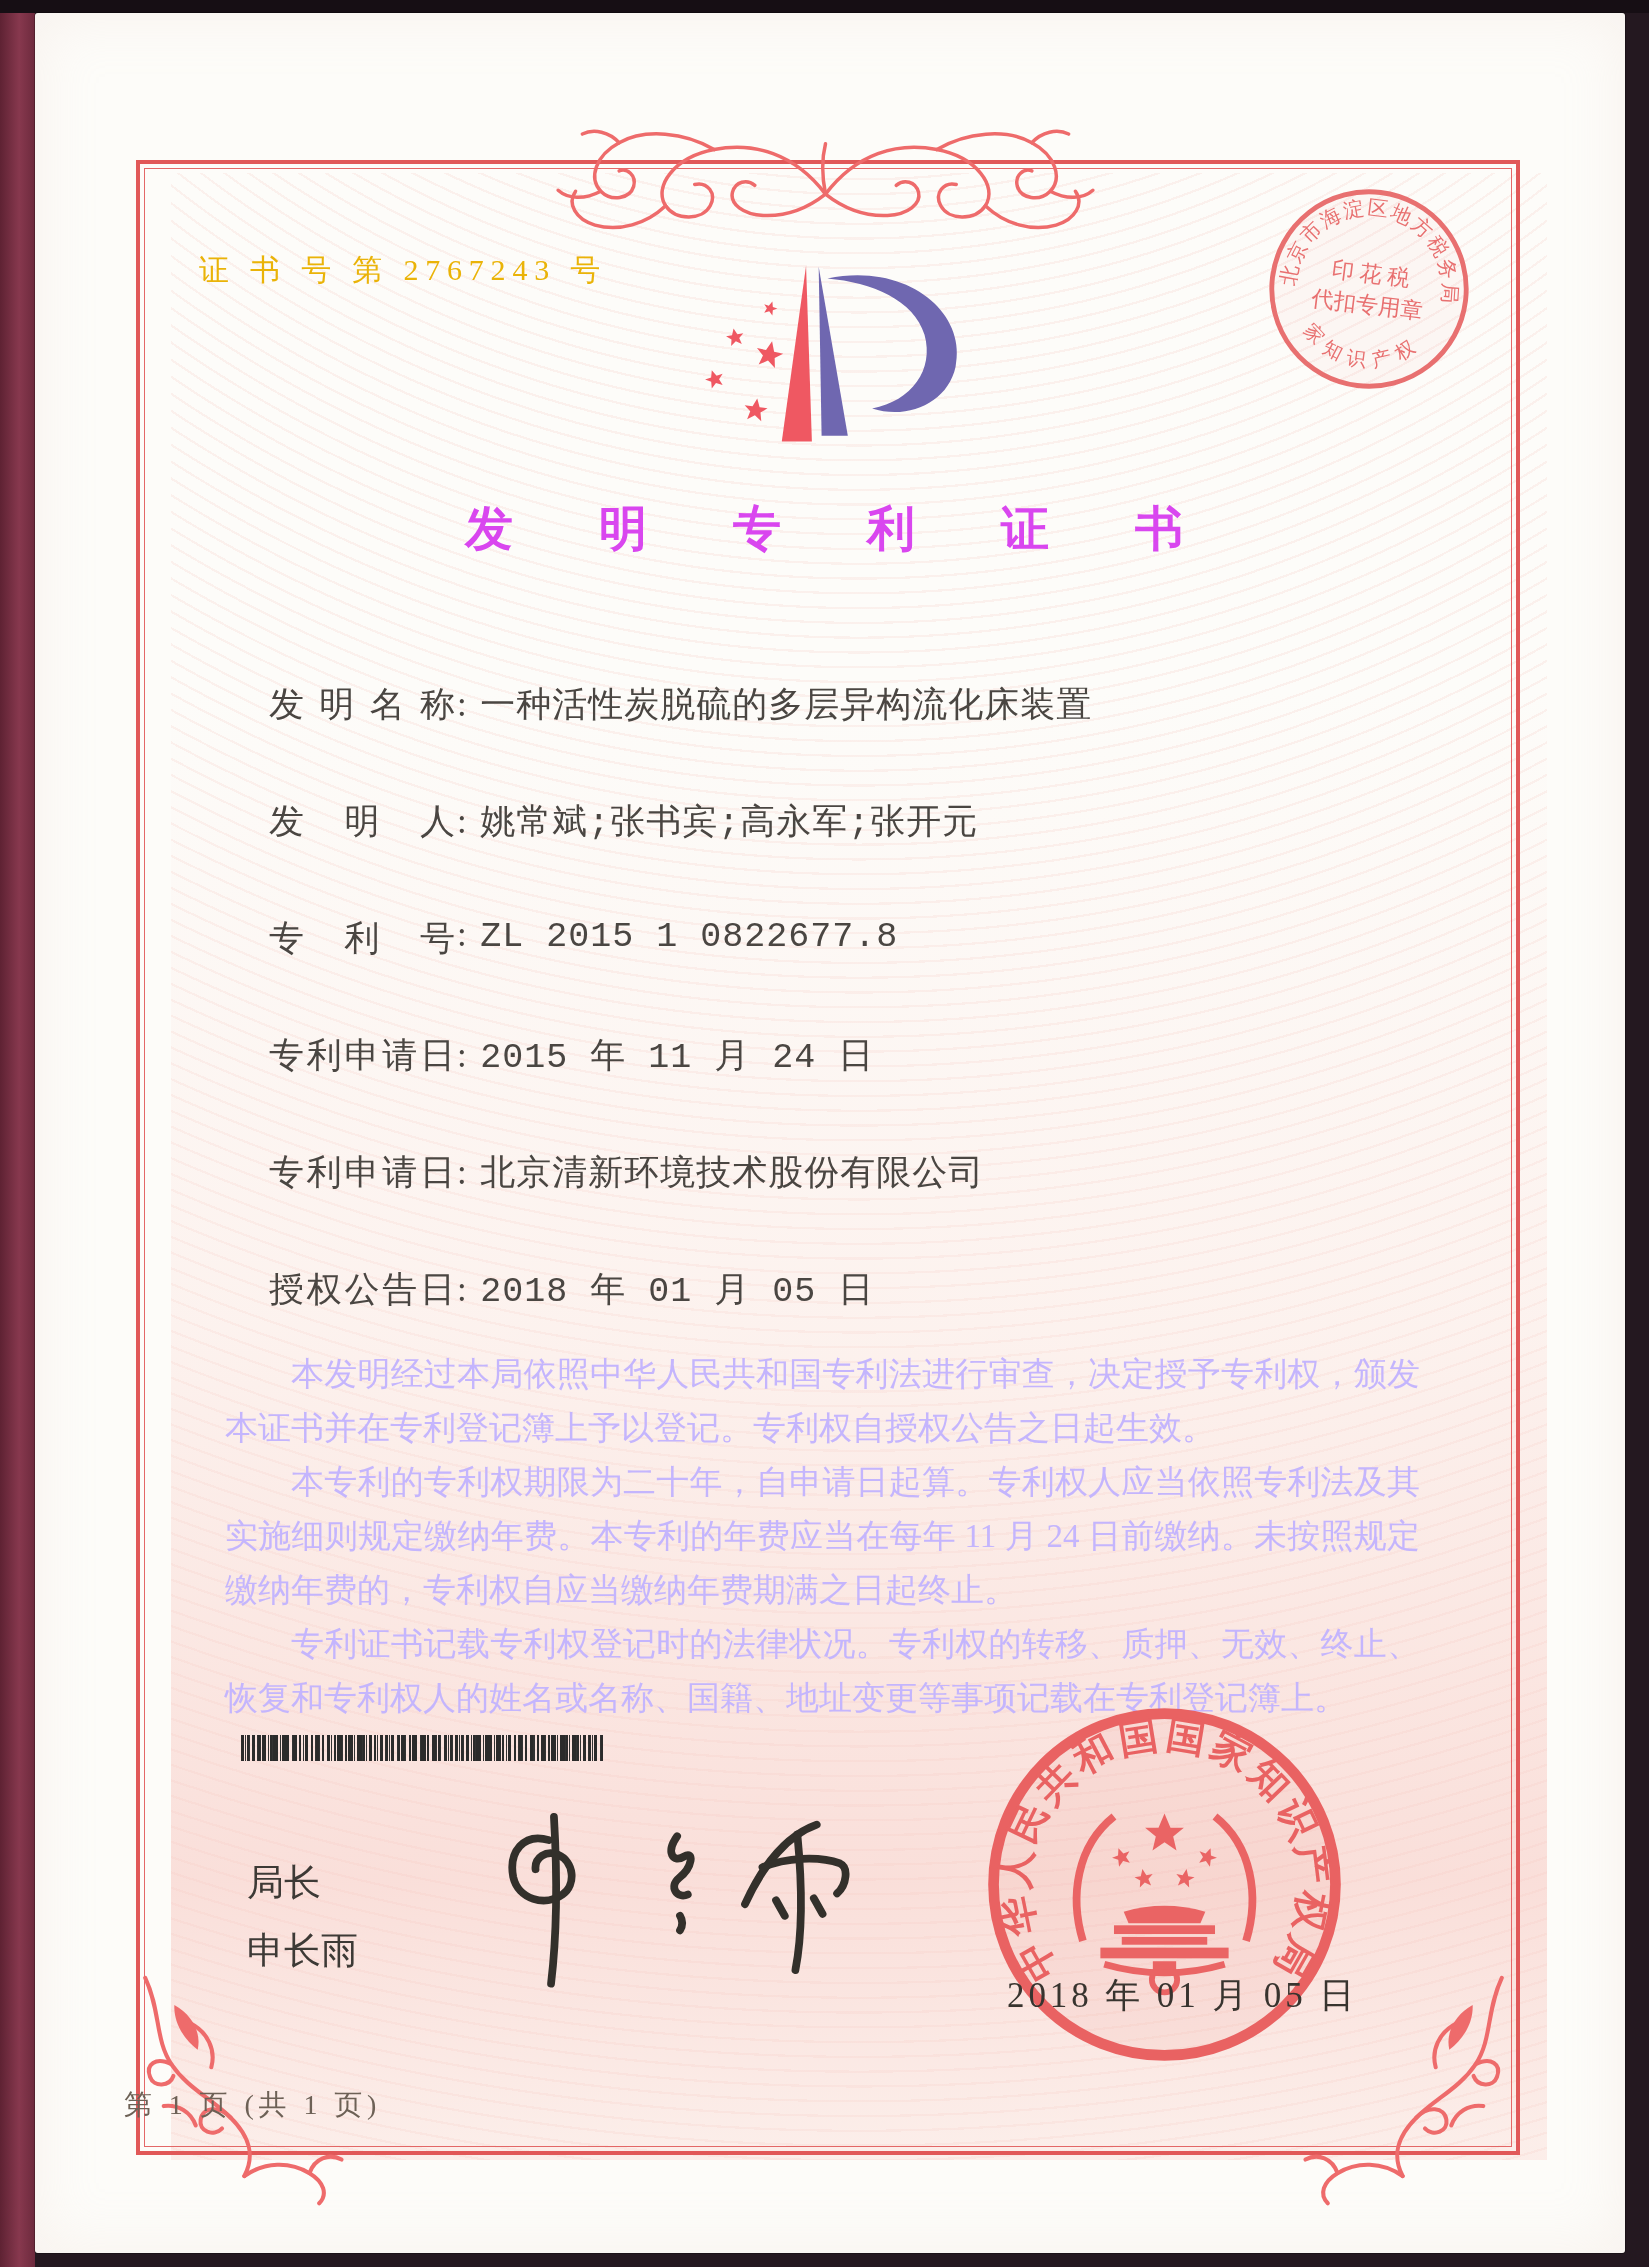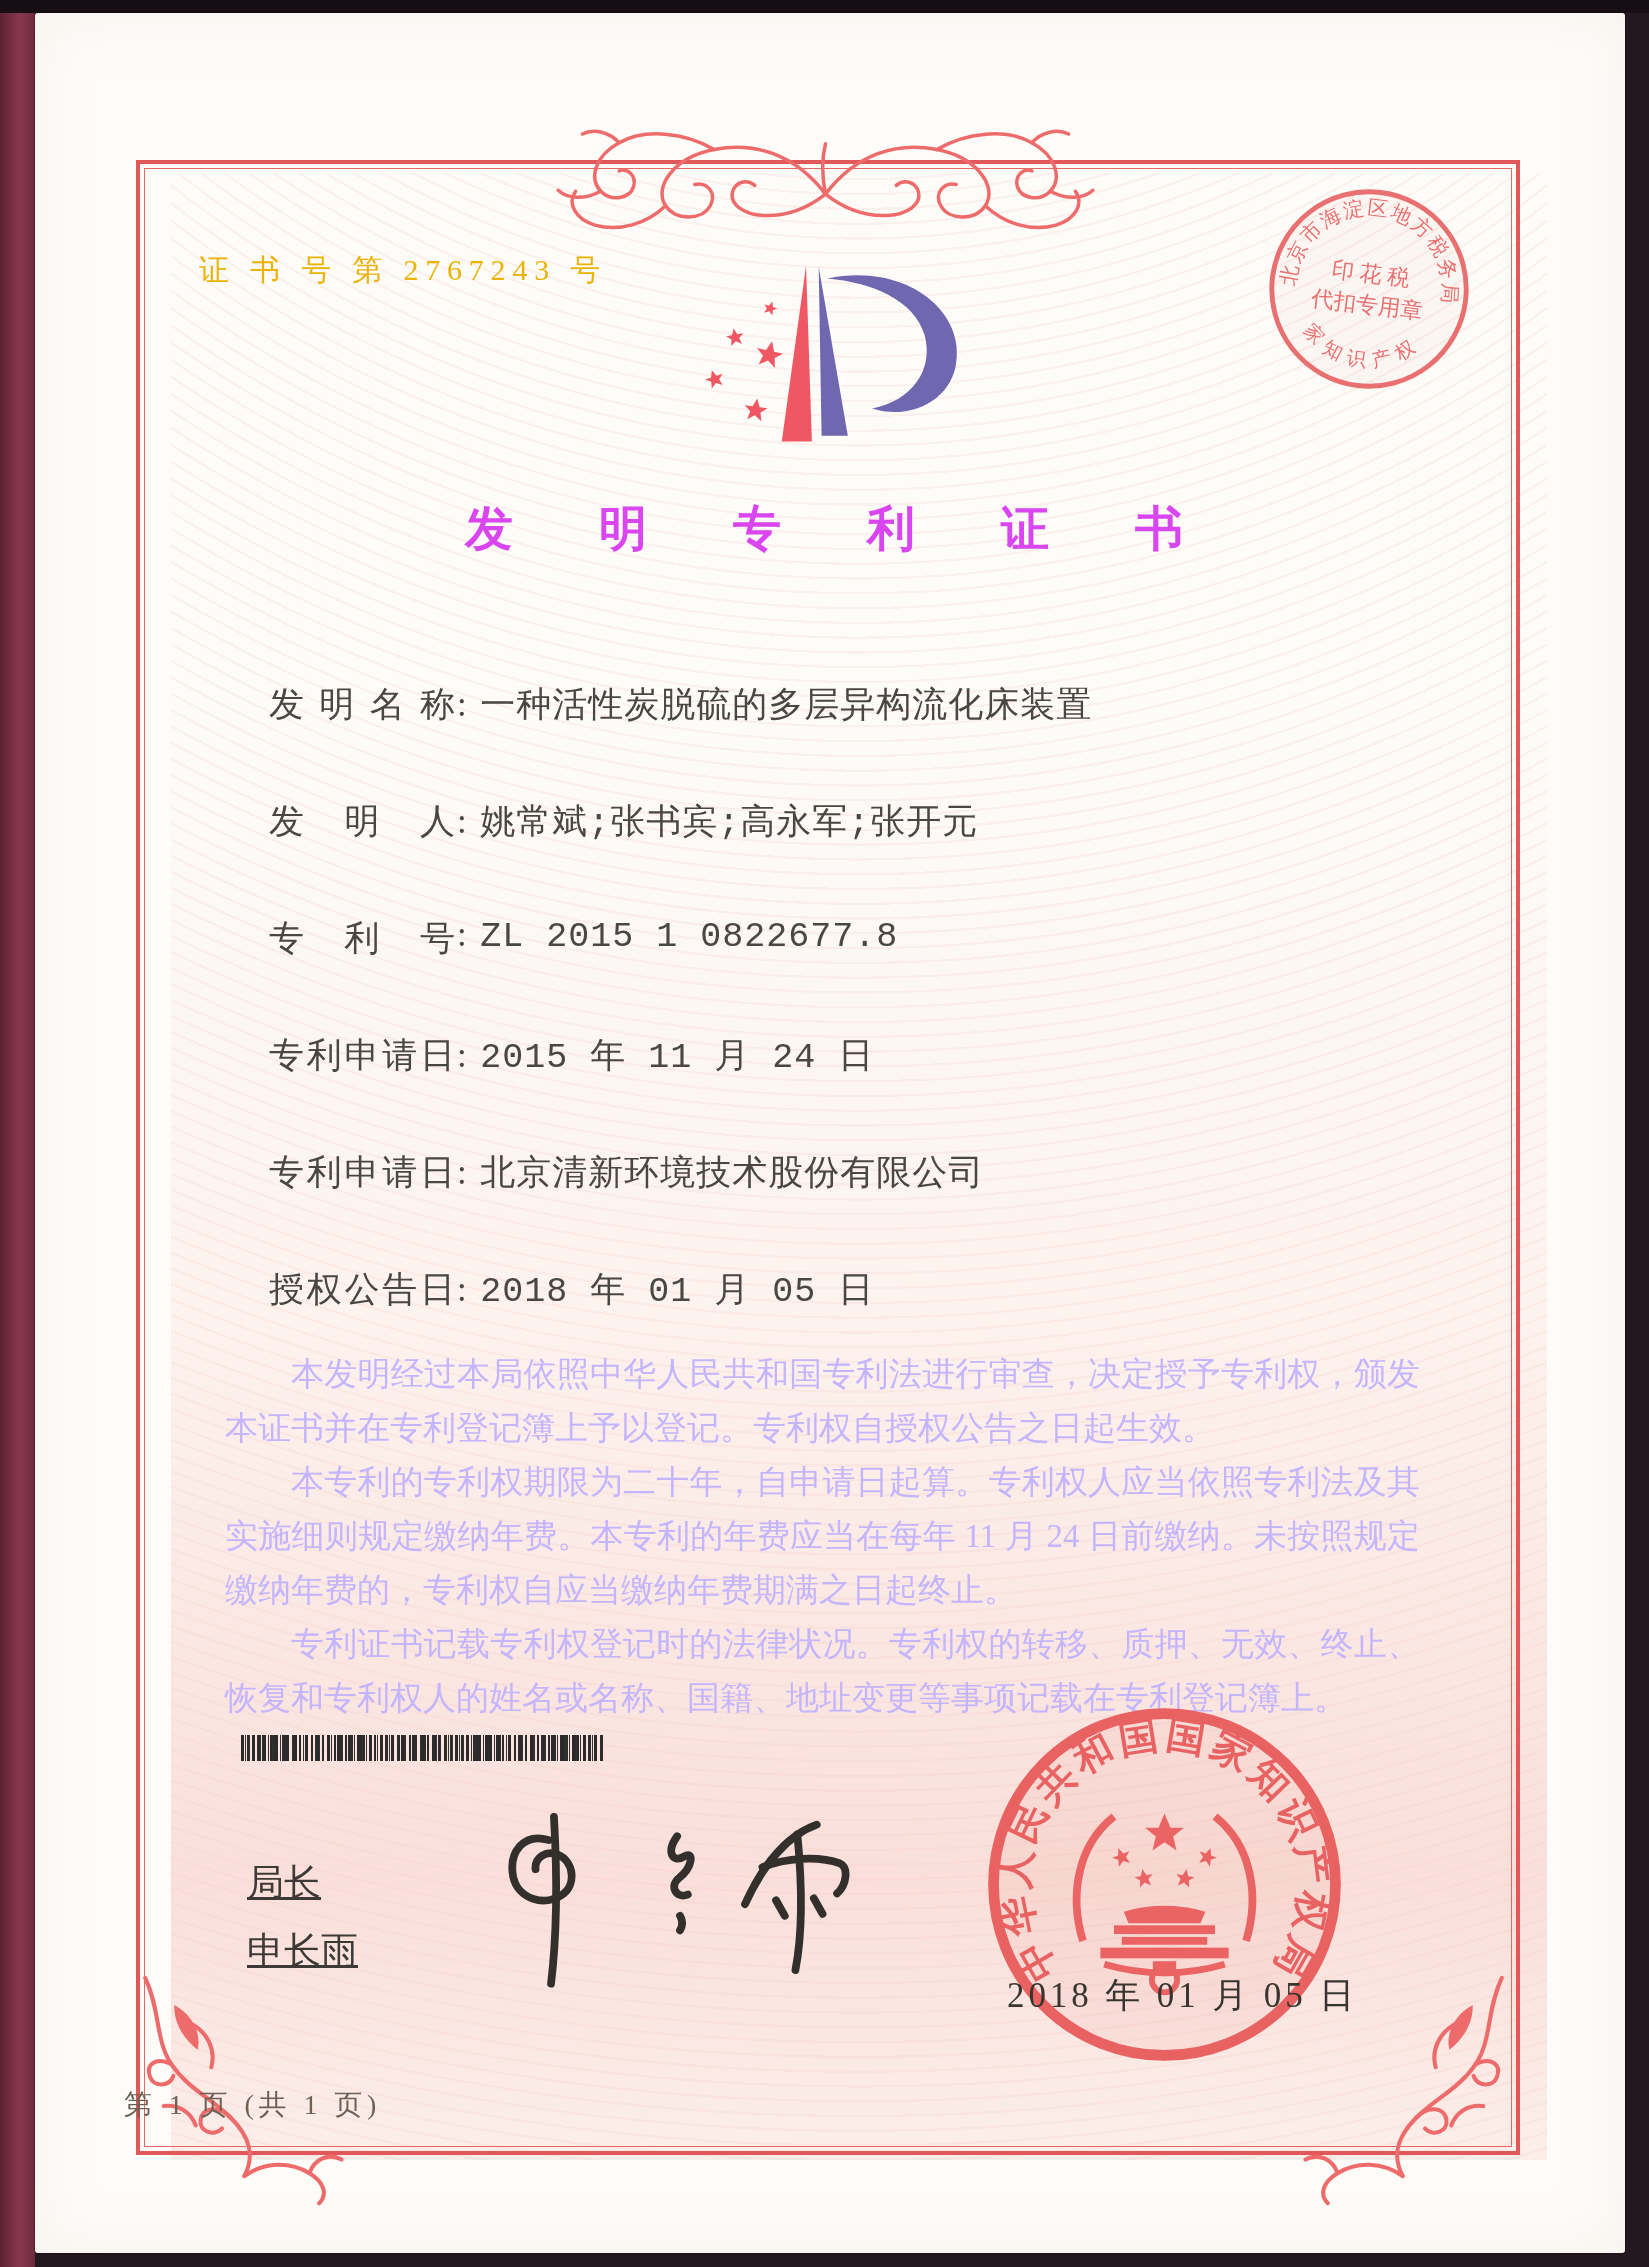--- a/index.html
+++ b/index.html
@@ -35,21 +35,21 @@
   .body-text{position:absolute;left:225px;top:1347px;width:1195px;color:#c4b5fd;
              font-size:33px;line-height:54px;text-align:justify;}
   .body-text p{margin:0;text-indent:2em;}
   
   .barcode{position:absolute;left:241px;top:1735px;width:363px;height:26px;
     background-image:
       repeating-linear-gradient(90deg,#2b2b2b 0 1.9px,transparent 1.9px 5.8px),
       repeating-linear-gradient(90deg,#2b2b2b 0 2.9px,transparent 2.9px 10.7px),
       repeating-linear-gradient(90deg,#323232 0 1px,transparent 1px 3.9px);}
   
-  .signer{position:absolute;left:247px;top:1849px;font-size:37px;color:#3d3a36;line-height:68px;text-decoration:underline;}
+  .signer{position:absolute;left:247px;top:1849px;font-size:37px;color:#3d3a36;line-height:68px;}
   .signature{position:absolute;left:456px;top:1807px;}
   
   .seal{position:absolute;left:978px;top:1698px;}
   .seal-date{position:absolute;left:1007px;top:1972px;font-size:35px;letter-spacing:3.9px;color:#38342f;}
   
   .tax-stamp{position:absolute;left:1264px;top:184px;transform:rotate(7deg);}
   
   .footer{position:absolute;left:124px;top:2086px;width:1376px;text-align:left;
           font-size:28px;letter-spacing:4.9px;color:#6d6156;}
   svg text{font-family:"Liberation Serif","DejaVu Serif",serif;}

